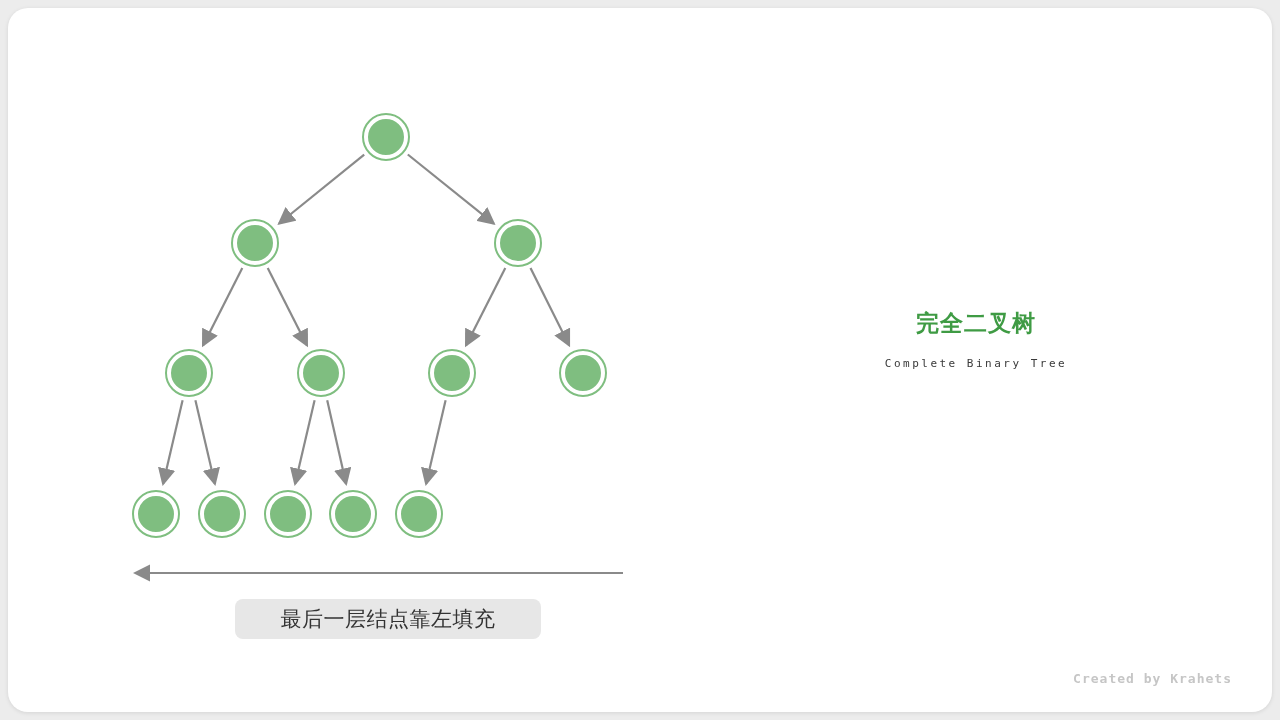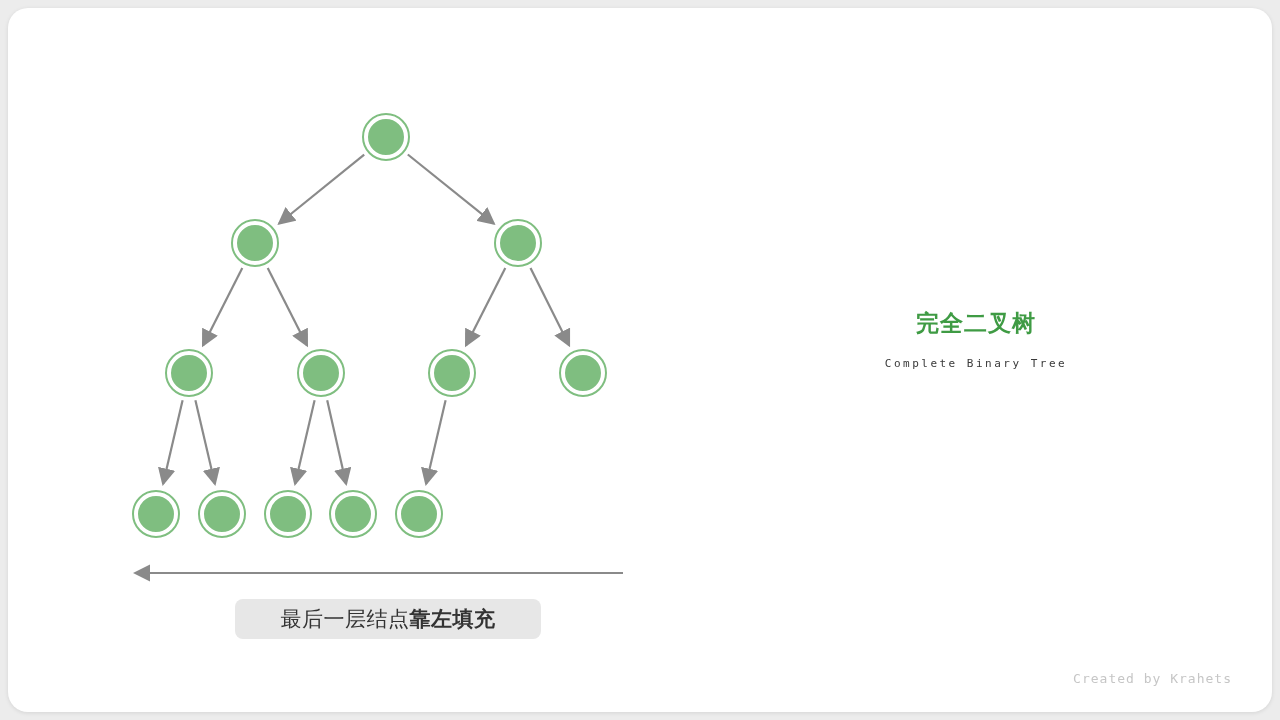--- a/index.html
+++ b/index.html
@@ -44,21 +44,21 @@
     background: #e7e7e7;
     border-radius: 8px;
     display: flex;
     align-items: center;
     justify-content: center;
     font-size: 21px;
     color: #333333;
     letter-spacing: 0.5px;
     white-space: nowrap;
   }
-  .caption b { font-weight: bold; }
+  .caption b { font-weight: normal; }
   .title-block {
     position: absolute;
     left: 788px; top: 300px;
     width: 360px;
     text-align: center;
   }
   .title-zh {
     font-size: 23px;
     font-weight: bold;
     color: #3f9b44;
@@ -74,20 +74,21 @@
     white-space: nowrap;
   }
   .credit {
     position: absolute;
     right: 40px; bottom: 26px;
     font-family: "DejaVu Sans Mono", monospace;
     font-size: 13px;
     letter-spacing: 1px;
     color: #c6c6c6;
     white-space: nowrap;
+    font-weight: bold;
   }
 </style>
 </head>
 <body>
 
 <div class="card">
 
   <svg id="tree-svg" viewBox="0 0 1280 720" xmlns="http://www.w3.org/2000/svg">
     <defs>
       <marker id="arrow" viewBox="0 0 8 8" markerWidth="8" markerHeight="8" refX="7" refY="4" orient="auto">

